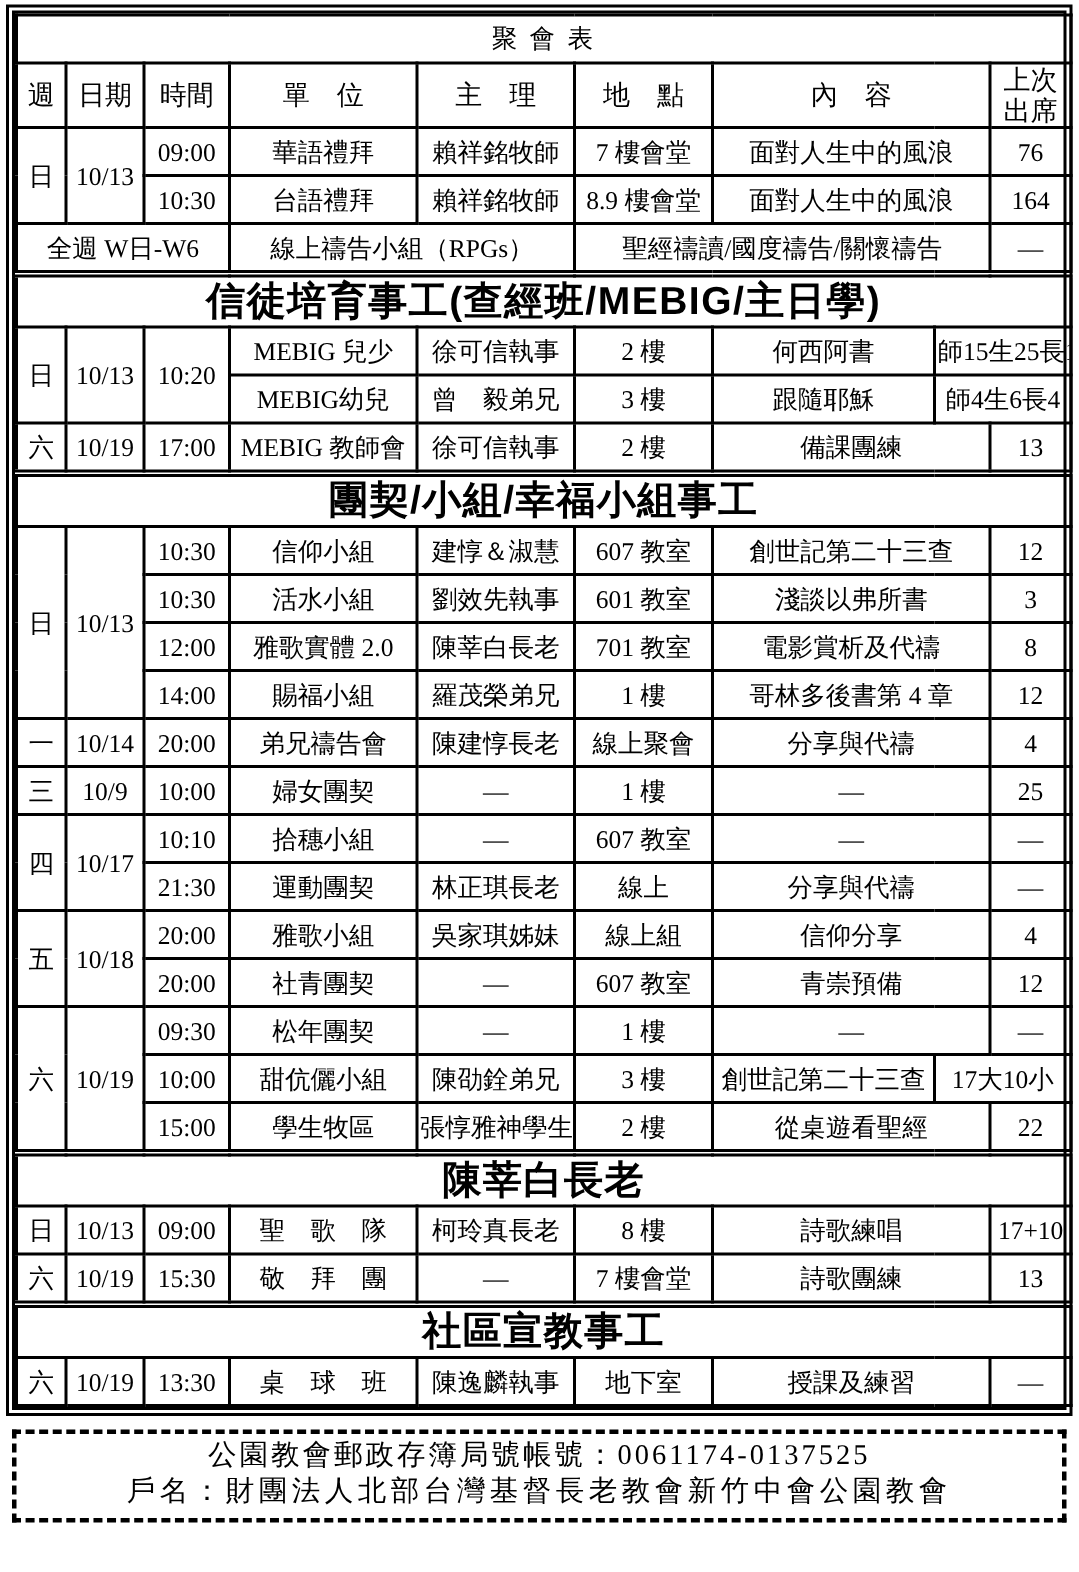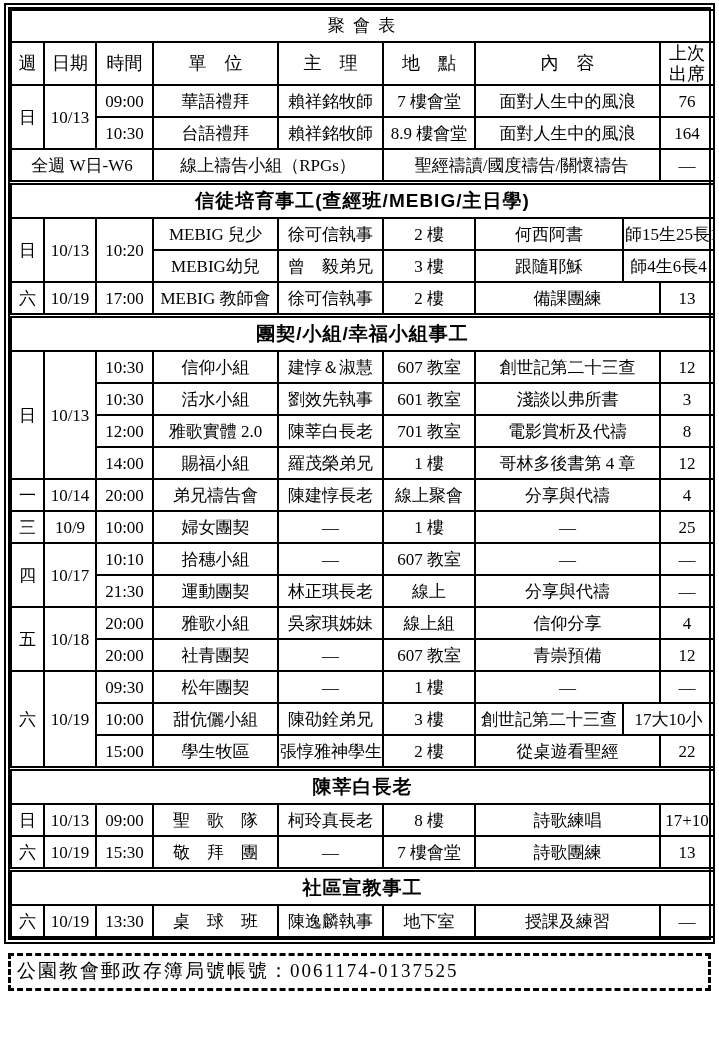--- a/index.html
+++ b/index.html
@@ -42,31 +42,31 @@
   }
   td.att-head{
     font-size:12px;
     line-height:1.1;
     padding:0;
   }
   tr.section-row td{
     height:32px;
     font-family:"Liberation Sans","DejaVu Sans",sans-serif;
     font-weight:bold;
-    font-size:19px;
+    font-size:26px;
     border-top:5px double #000;
     letter-spacing:1px;
   }
   td.sm{font-size:12px;letter-spacing:0;}
   td.tight{font-size:15px;}
   .footer-box{
     margin:9px 4px 0 4px;
     border:3px dashed #000;
     padding:3px 6px 5px 6px;
-    text-align:left;
+    text-align:center;
   }
   .footer-line1{
     font-size:19px;
     letter-spacing:2px;
     line-height:1.25;
   }
   .footer-line2{
     font-size:19px;
     letter-spacing:3px;
     line-height:1.25;
@@ -322,14 +322,15 @@
         <td>地下室</td>
         <td colspan="2">授課及練習</td>
         <td>—</td>
       </tr>
     </tbody>
       </table>
   </div>
 
   <div class="footer-box">
     <div class="footer-line1">公園教會郵政存簿局號帳號：0061174-0137525</div>
+    <div class="footer-line2">戶名：財團法人北部台灣基督長老教會新竹中會公園教會</div>
   </div>
 </div>
 
 </body></html>

